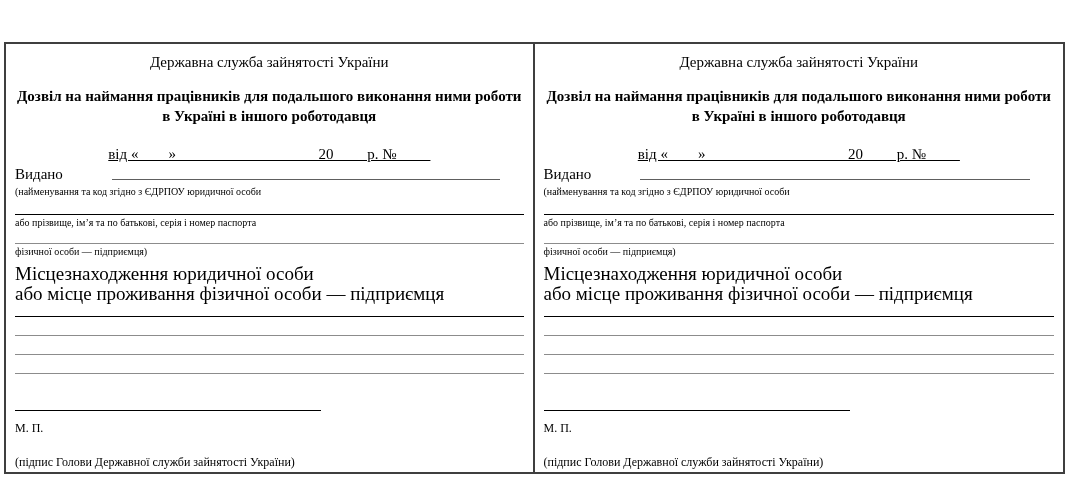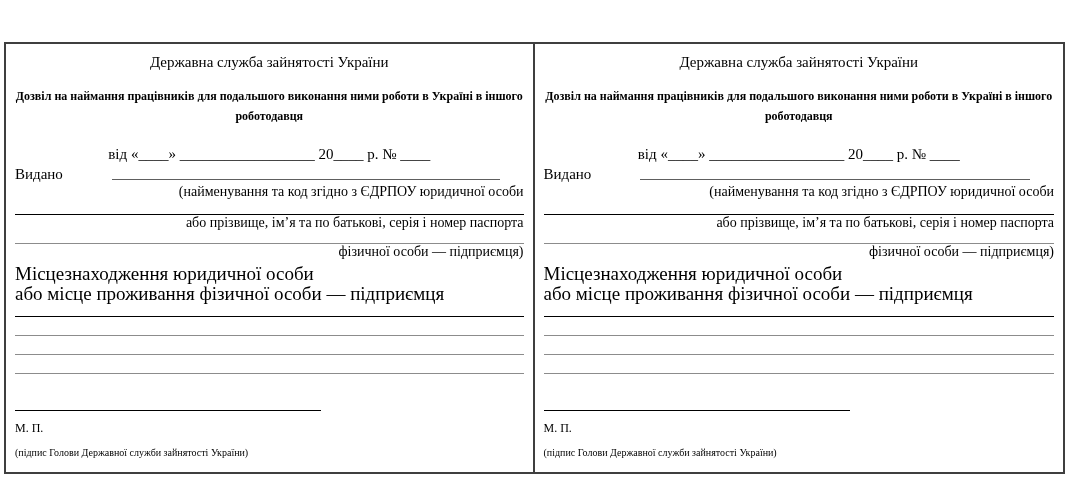--- a/index.html
+++ b/index.html
@@ -22,40 +22,40 @@
     border: 2px solid #3f3f3f;
     background: #fff;
   }
   .panel {
     width: 50%;
     padding: 6px 9px 0 9px;
     position: relative;
   }
   .panel.left { border-right: 2px solid #3f3f3f; }
   .title  { text-align: center; font-size: 15px; line-height: 20px; margin-top: 2px; }
-  .heading{ text-align: center; font-size: 12px; line-height: 20px; font-weight: bold; margin-top: 14px; }
-  .date-line { text-align: center; font-size: 15px; line-height: 20px; margin-top: 18px; white-space: pre; }
+  .heading{ text-align: center; font-size: 15px; line-height: 20px; font-weight: bold; margin-top: 14px; }
+  .date-line { text-align: center; font-size: 15px; line-height: 20px; margin-top: 18px; white-space: pre; text-decoration: underline; }
   .vydano-row { display: flex; font-size: 15px; line-height: 20px; margin-top: 0; gap: 44px; }
   .vydano-label { flex: 0 0 auto; }
   .vydano-line {
     flex: 1 1 auto; align-self: flex-end;
     border-bottom: 1px solid #5e5e5e;
     margin: 0 24px 4px 5px; height: 1px;
   }
-  .caption { text-align: right; font-size: 14px; line-height: 13px; margin-top: 1px; }
+  .caption { text-align: left; font-size: 10px; line-height: 13px; margin-top: 1px; }
   .rule { height: 0; border-bottom: 1px solid #000; }
   .rule.gray { border-bottom-color: #8c8c8c; }
   .r1 { margin-top: 16px; }
   .r2 { margin-top: 14px; }
   .addr { font-size: 19px; line-height: 20px; margin-top: 6px; }
   .fill1 { margin-top: 12px; }
   .fillN { margin-top: 18px; }
   .sig-line { width: 306px; height: 0; border-bottom: 1px solid #000; margin-top: 36px; }
   .mp { font-size: 12px; line-height: 19px; margin-top: 8px; }
-  .caption-left { font-size: 10px; line-height: 13px; margin-top: 8px; }
+  .caption-left { font-size: 12px; line-height: 13px; margin-top: 18px; }
 </style>
 </head>
 <body>
 
 <div class="annex">
   <div>Додаток</div>
   <div>до Порядку</div>
 </div>
 
 <div class="form-table">

